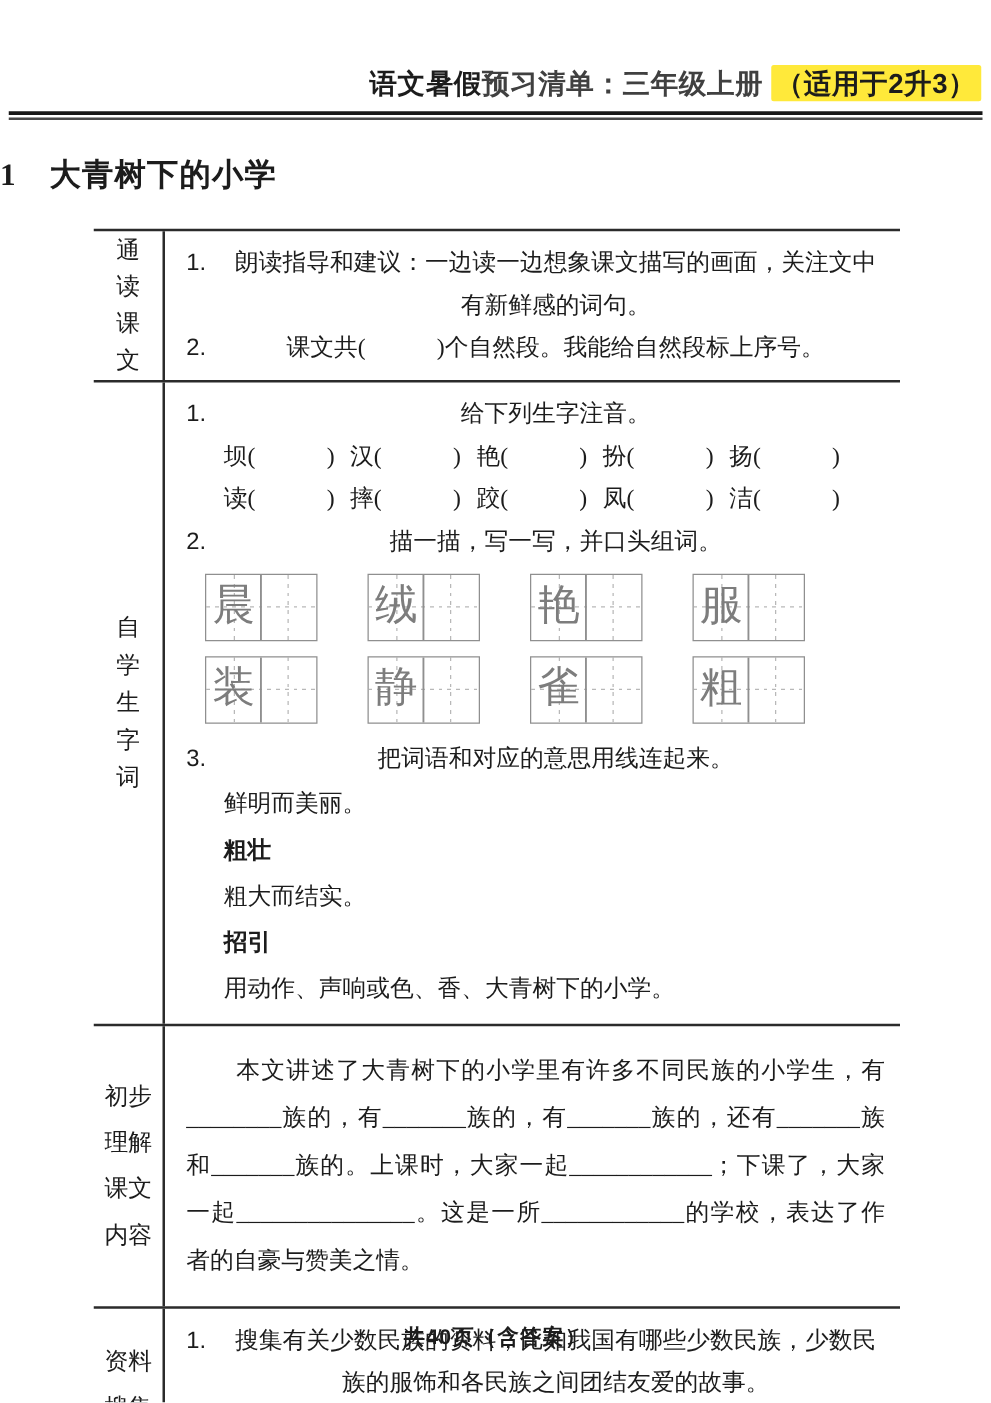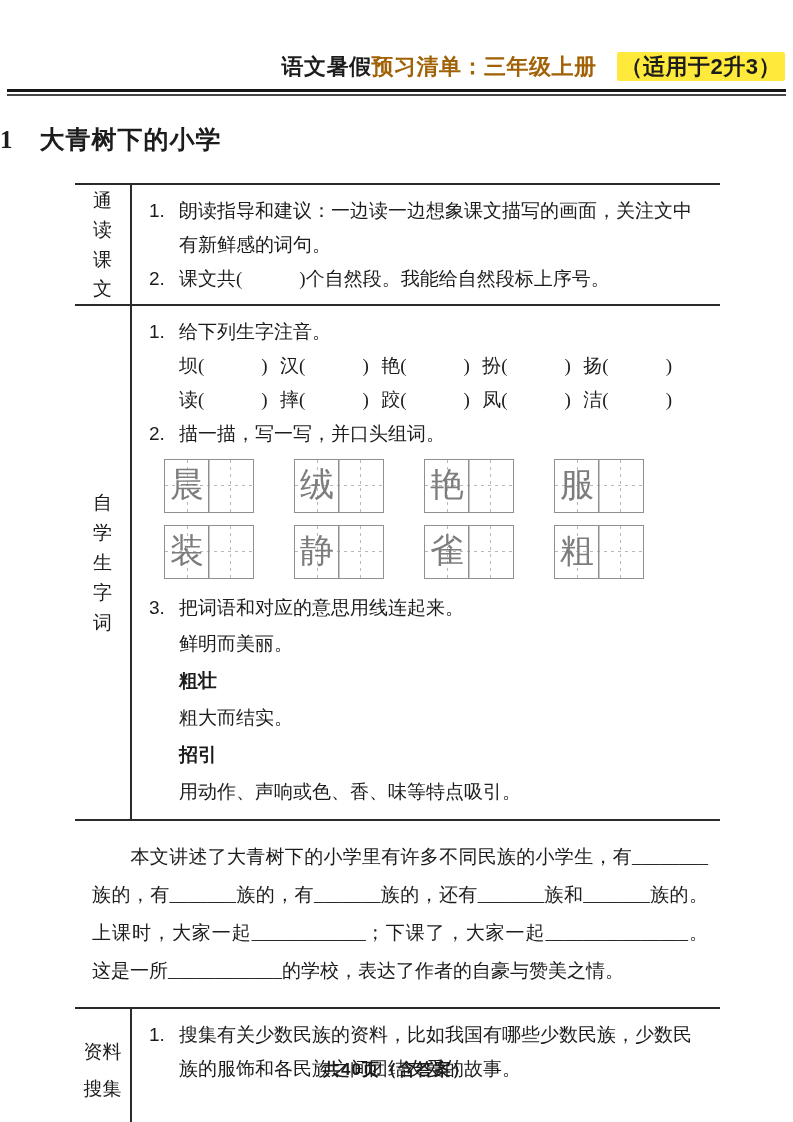--- a/index.html
+++ b/index.html
@@ -7,22 +7,22 @@
     width:793px;height:1122px;position:relative;background:#ffffff;
     color:#1c1c1c;font-family:"Liberation Serif","DejaVu Serif",serif;
     overflow:hidden;
   }
   
   .header{
     padding:52px 8px 0 0;text-align:right;
     font-family:"Liberation Sans","DejaVu Sans",sans-serif;
     font-weight:bold;font-size:22px;letter-spacing:.5px;white-space:nowrap;
   }
-  .h-red{color:#a16207;}
-  .h-hl{background:#ffe93a;padding:2px 4px;border-radius:2px;margin-left:20px;}
+  .h-red{color:#404040;}
+  .h-hl{background:#ffe93a;padding:2px 4px;border-radius:2px;margin-left:6px;}
   .rule{
     margin:7px 7px 0 7px;height:2px;
     border-top:3px solid #161616;border-bottom:2px solid #474747;
   }
   
   .title{
     margin-top:27px;text-align:left;
     font-size:25px;font-weight:bold;letter-spacing:1px;
   }
   
@@ -35,21 +35,21 @@
     width:55px;flex:none;border-right:2px solid #2b2b2b;
     display:flex;align-items:center;justify-content:center;text-align:center;
     white-space:pre-line;font-size:19px;line-height:1.95;
     font-family:"Liberation Sans","DejaVu Sans",sans-serif;
   }
   .sec-1 .lab{line-height:1.55;}
   .sec-2 .lab{line-height:1.58;}
   .con{flex:1;min-width:0;padding:9px 10px 9px 17px;font-size:19px;line-height:1.78;}
   .item{display:flex;}
   .num{flex:none;width:30px;font-family:"Liberation Sans","DejaVu Sans",sans-serif;}
-  .itext{flex:1;}
+  .itext{flex:1;text-align:center;}
   
   .prow{display:flex;justify-content:space-between;padding:0 38px 0 30px;}
   .pcell{white-space:pre;}
   
   .grow{display:flex;gap:40px;padding-left:15px;margin:8px 0 12px;}
   .gbox{
     width:88px;height:52px;border:1.5px solid #8f8f8f;position:relative;
     background-image:
       linear-gradient(#8f8f8f,#8f8f8f),
       repeating-linear-gradient(to bottom,#b8b8b8 0 3px,transparent 3px 7px),
@@ -178,26 +178,30 @@
         </div>
         <div class="mrow">
           <span class="mleft">鲜明而美丽。</span>
           <span class="mright">粗壮</span>
         </div>
         <div class="mrow">
           <span class="mleft">粗大而结实。</span>
           <span class="mright">招引</span>
         </div>
         <div class="mrow">
-          <span class="mleft">用动作、声响或色、香、味等特点吸引。</span>
+          <span class="mleft">用动作、声响或色、香、大青树下的小学。</span>
         </div>
       </div>
     </div>
 
     <div class="sec" style="min-height:148px;">
+      <div class="lab">初步
+理解
+课文
+内容</div>
       <div class="con">
         <div class="para">　　本文讲述了大青树下的小学里有许多不同民族的小学生，有________族的，有_______族的，有_______族的，还有_______族和_______族的。上课时，大家一起____________；下课了，大家一起_______________。这是一所____________的学校，表达了作者的自豪与赞美之情。</div>
       </div>
     </div>
 
     <div class="sec" style="min-height:122px;">
       <div class="lab">资料
 搜集</div>
       <div class="con">
         <div class="item">

